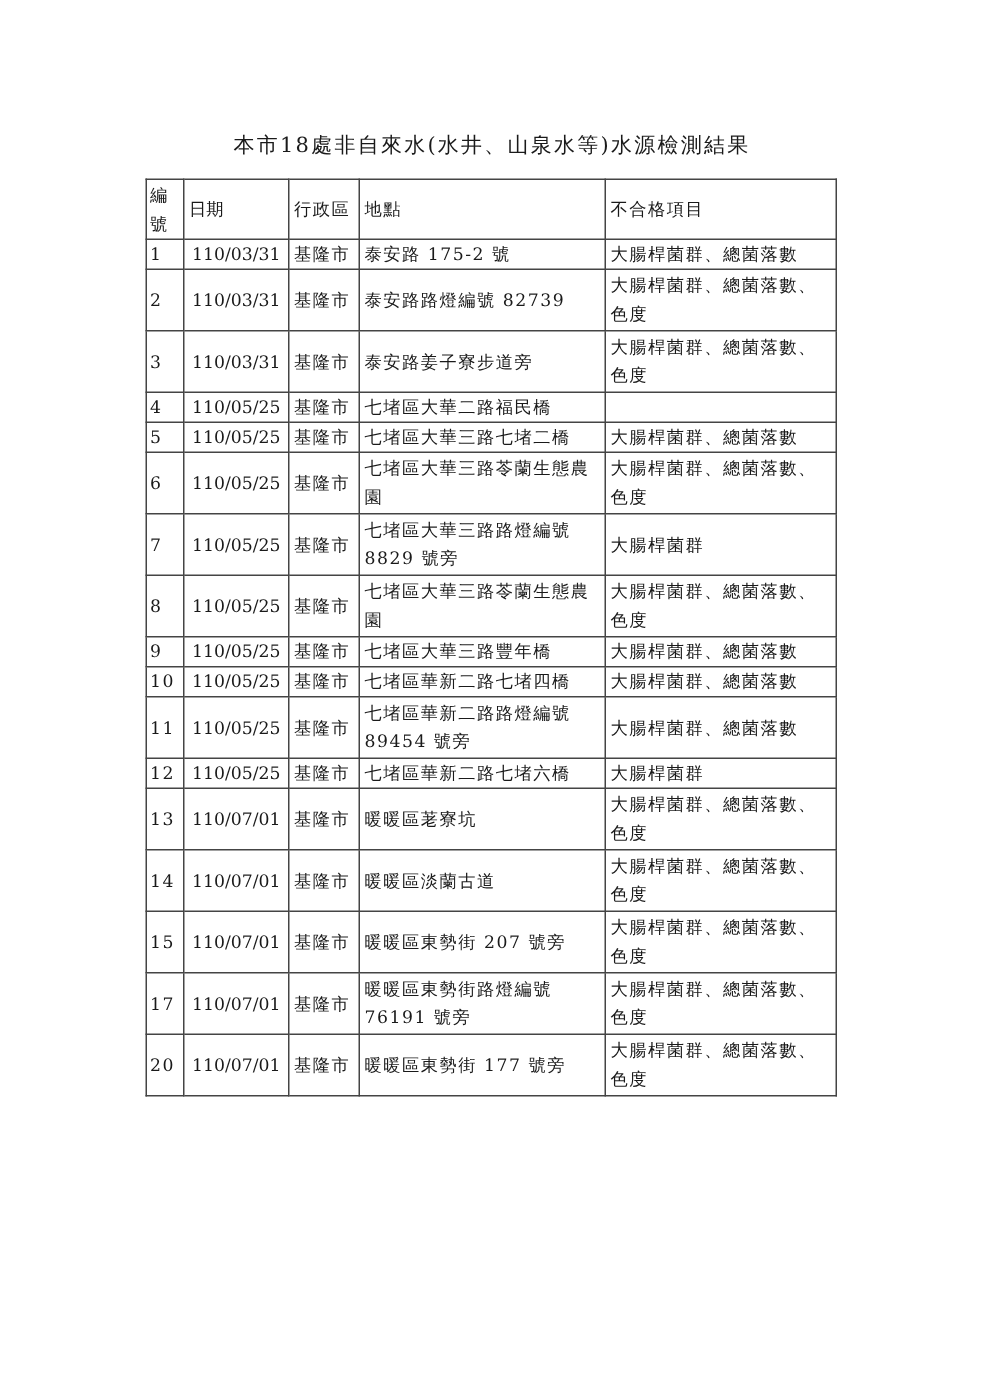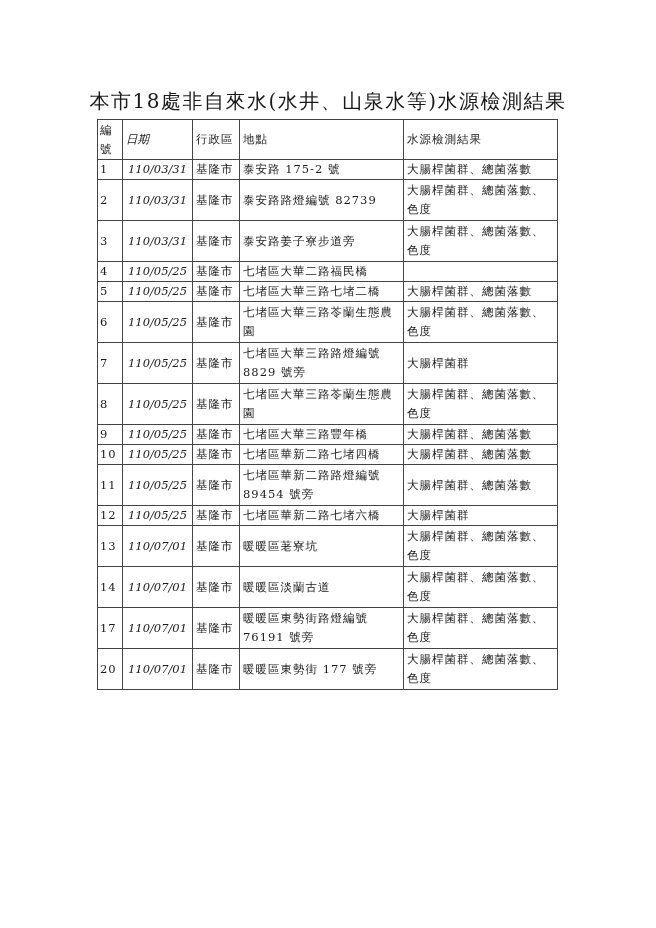--- a/index.html
+++ b/index.html
@@ -1,25 +1,25 @@
 <!DOCTYPE html>
 <html><head>
 <meta charset="utf-8">
 <style>
   html, body { margin: 0; padding: 0; background: #ffffff; }
   body { width: 656px; height: 928px; position: relative; overflow: hidden;
          font-family: "DejaVu Serif", "Liberation Serif", serif; color: #1a1a1a; }
   .title { position: absolute; top: 88px; left: 0; width: 656px; text-align: center;
-           font-size: 20px; letter-spacing: 1.5px; }
+           font-size: 14px; letter-spacing: 1.5px; }
   table { position: absolute; left: 97px; top: 119px; border-collapse: collapse;
           width: 461px; table-layout: fixed; font-size: 11.5px; }
   td { border: 1px solid #444; padding: 0 3px; vertical-align: middle; line-height: 19px;
        letter-spacing: 1px; overflow: hidden; }
   td.c-no { width: 20px; padding: 0 2px; margin-top: 36px; }
-  td.c-date { width: 63px; text-align: center; letter-spacing: 0; font-style: italic; }
+  td.c-date { width: 63px; text-align: center; letter-spacing: 0; }
   td.c-dist { width: 40px; text-align: left; }
   td.c-loc { width: 157px; }
   td.c-fail { width: 147px; }
   tr.head td { height: 39px; }
   tr.head td.c-date, tr.head td.c-dist { text-align: left; }
   .no-center { }
   tr.r1 td { height: 18px; }
   tr.r2 td { height: 40px; }
 </style>
 </head>
@@ -27,21 +27,21 @@
 
 <div class="title">本市18處非自來水(水井、山泉水等)水源檢測結果</div>
 
 <table>
   <tbody id="tbody">
     <tr class="head">
       <td class="c-no">編號</td>
       <td class="c-date">日期</td>
       <td class="c-dist">行政區</td>
       <td class="c-loc">地點</td>
-      <td class="c-fail">水源檢測結果</td>
+      <td class="c-fail">不合格項目</td>
     </tr>
   <tr class="r1">
         <td class="c-no">1</td>
         <td class="c-date">110/03/31</td>
         <td class="c-dist">基隆市</td>
         <td class="c-loc">泰安路 175-2 號</td>
         <td class="c-fail">大腸桿菌群、總菌落數</td>
       </tr>
       <tr class="r2">
         <td class="c-no">2</td>
@@ -128,20 +128,27 @@
         <td class="c-fail">大腸桿菌群、總菌落數、色度</td>
       </tr>
       <tr class="r2">
         <td class="c-no no-center">14</td>
         <td class="c-date">110/07/01</td>
         <td class="c-dist">基隆市</td>
         <td class="c-loc">暖暖區淡蘭古道</td>
         <td class="c-fail">大腸桿菌群、總菌落數、色度</td>
       </tr>
       <tr class="r2">
+        <td class="c-no no-center">15</td>
+        <td class="c-date">110/07/01</td>
+        <td class="c-dist">基隆市</td>
+        <td class="c-loc">暖暖區東勢街 207 號旁</td>
+        <td class="c-fail">大腸桿菌群、總菌落數、色度</td>
+      </tr>
+      <tr class="r2">
         <td class="c-no no-center">17</td>
         <td class="c-date">110/07/01</td>
         <td class="c-dist">基隆市</td>
         <td class="c-loc">暖暖區東勢街路燈編號 76191 號旁</td>
         <td class="c-fail">大腸桿菌群、總菌落數、色度</td>
       </tr>
       <tr class="r2">
         <td class="c-no no-center">20</td>
         <td class="c-date">110/07/01</td>
         <td class="c-dist">基隆市</td>

